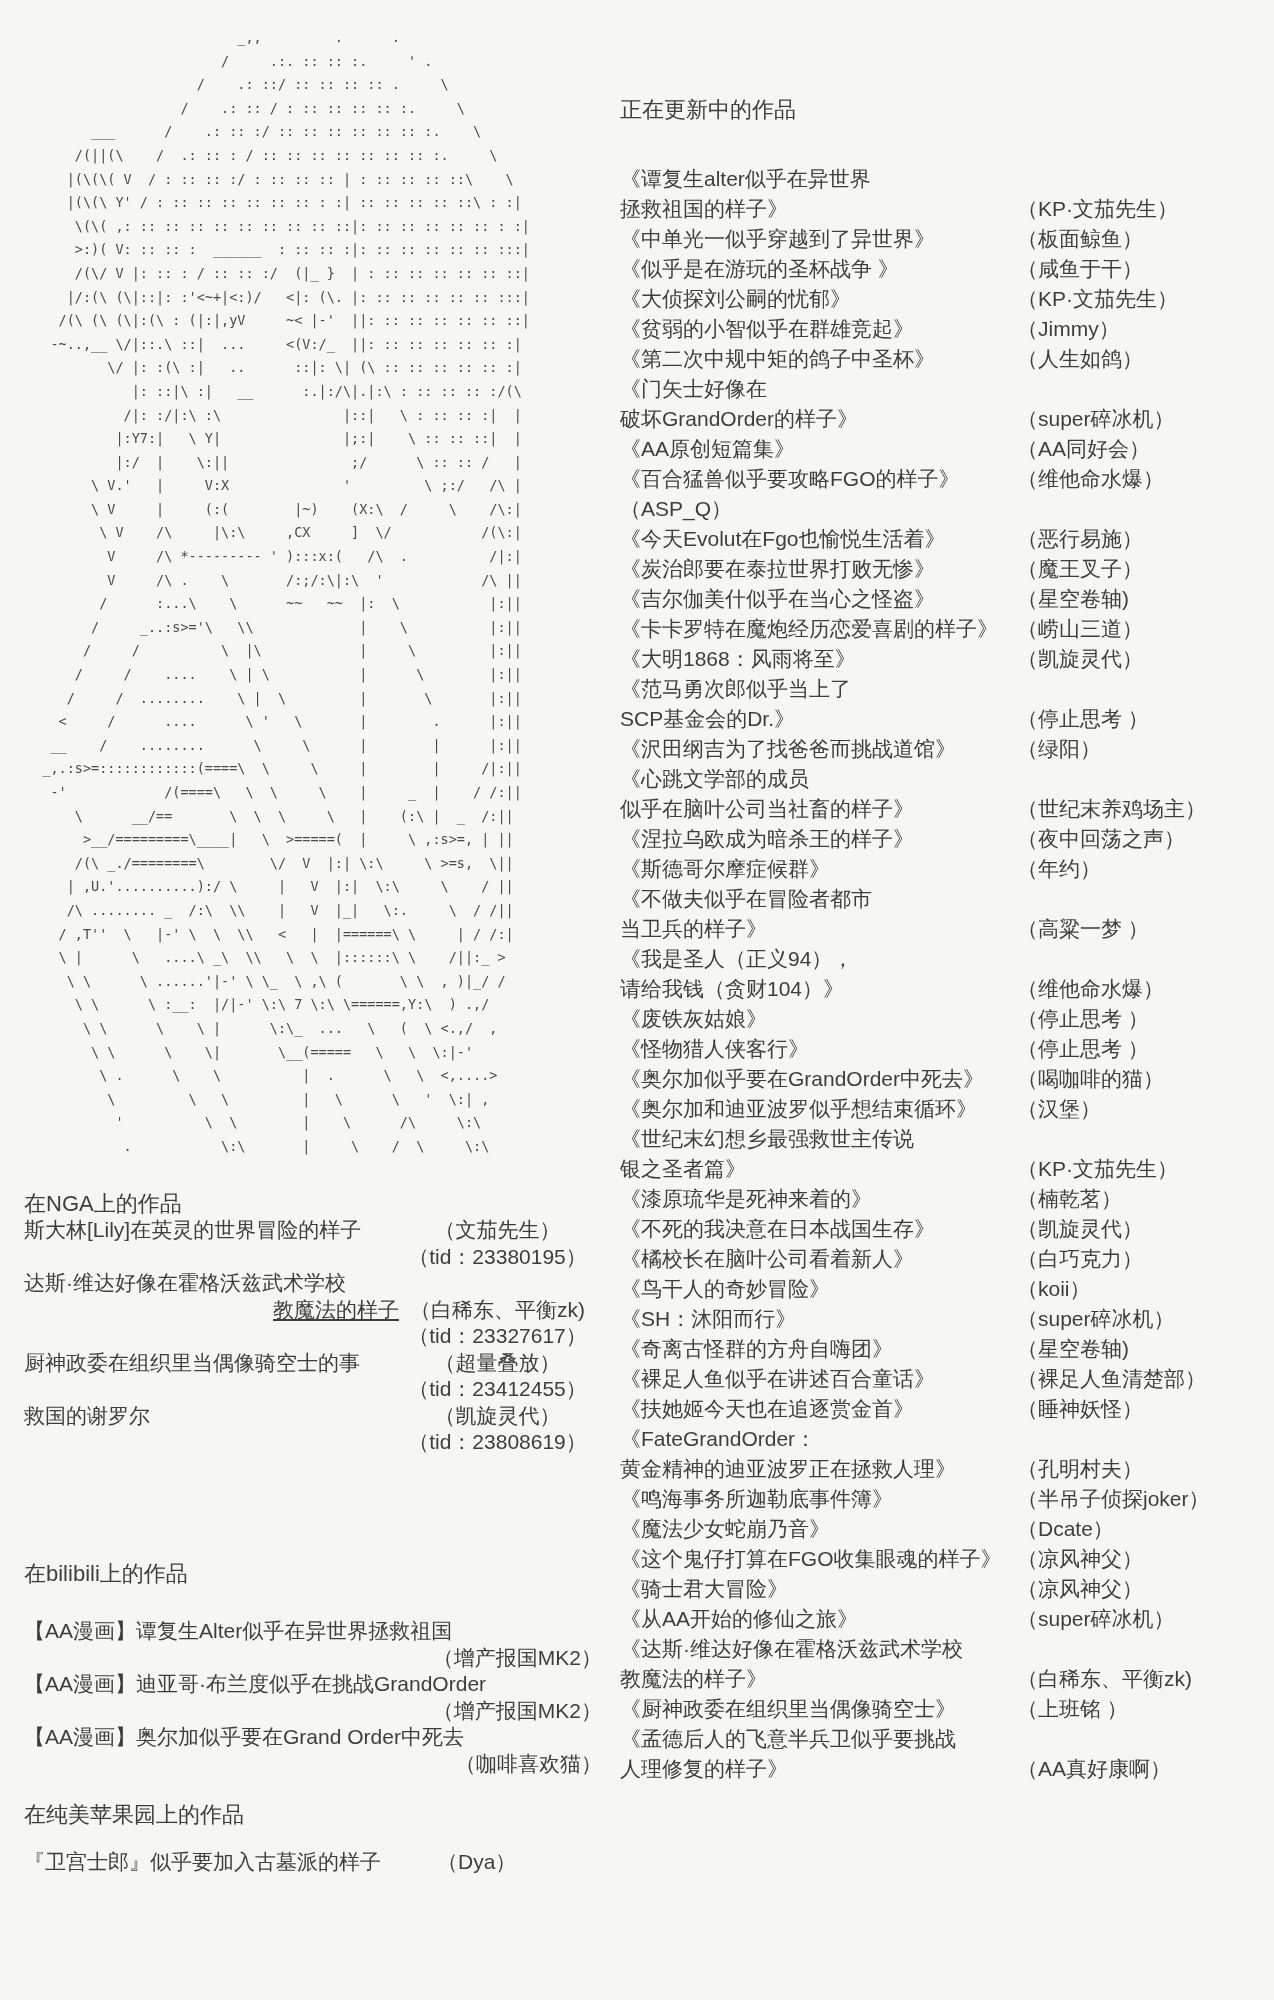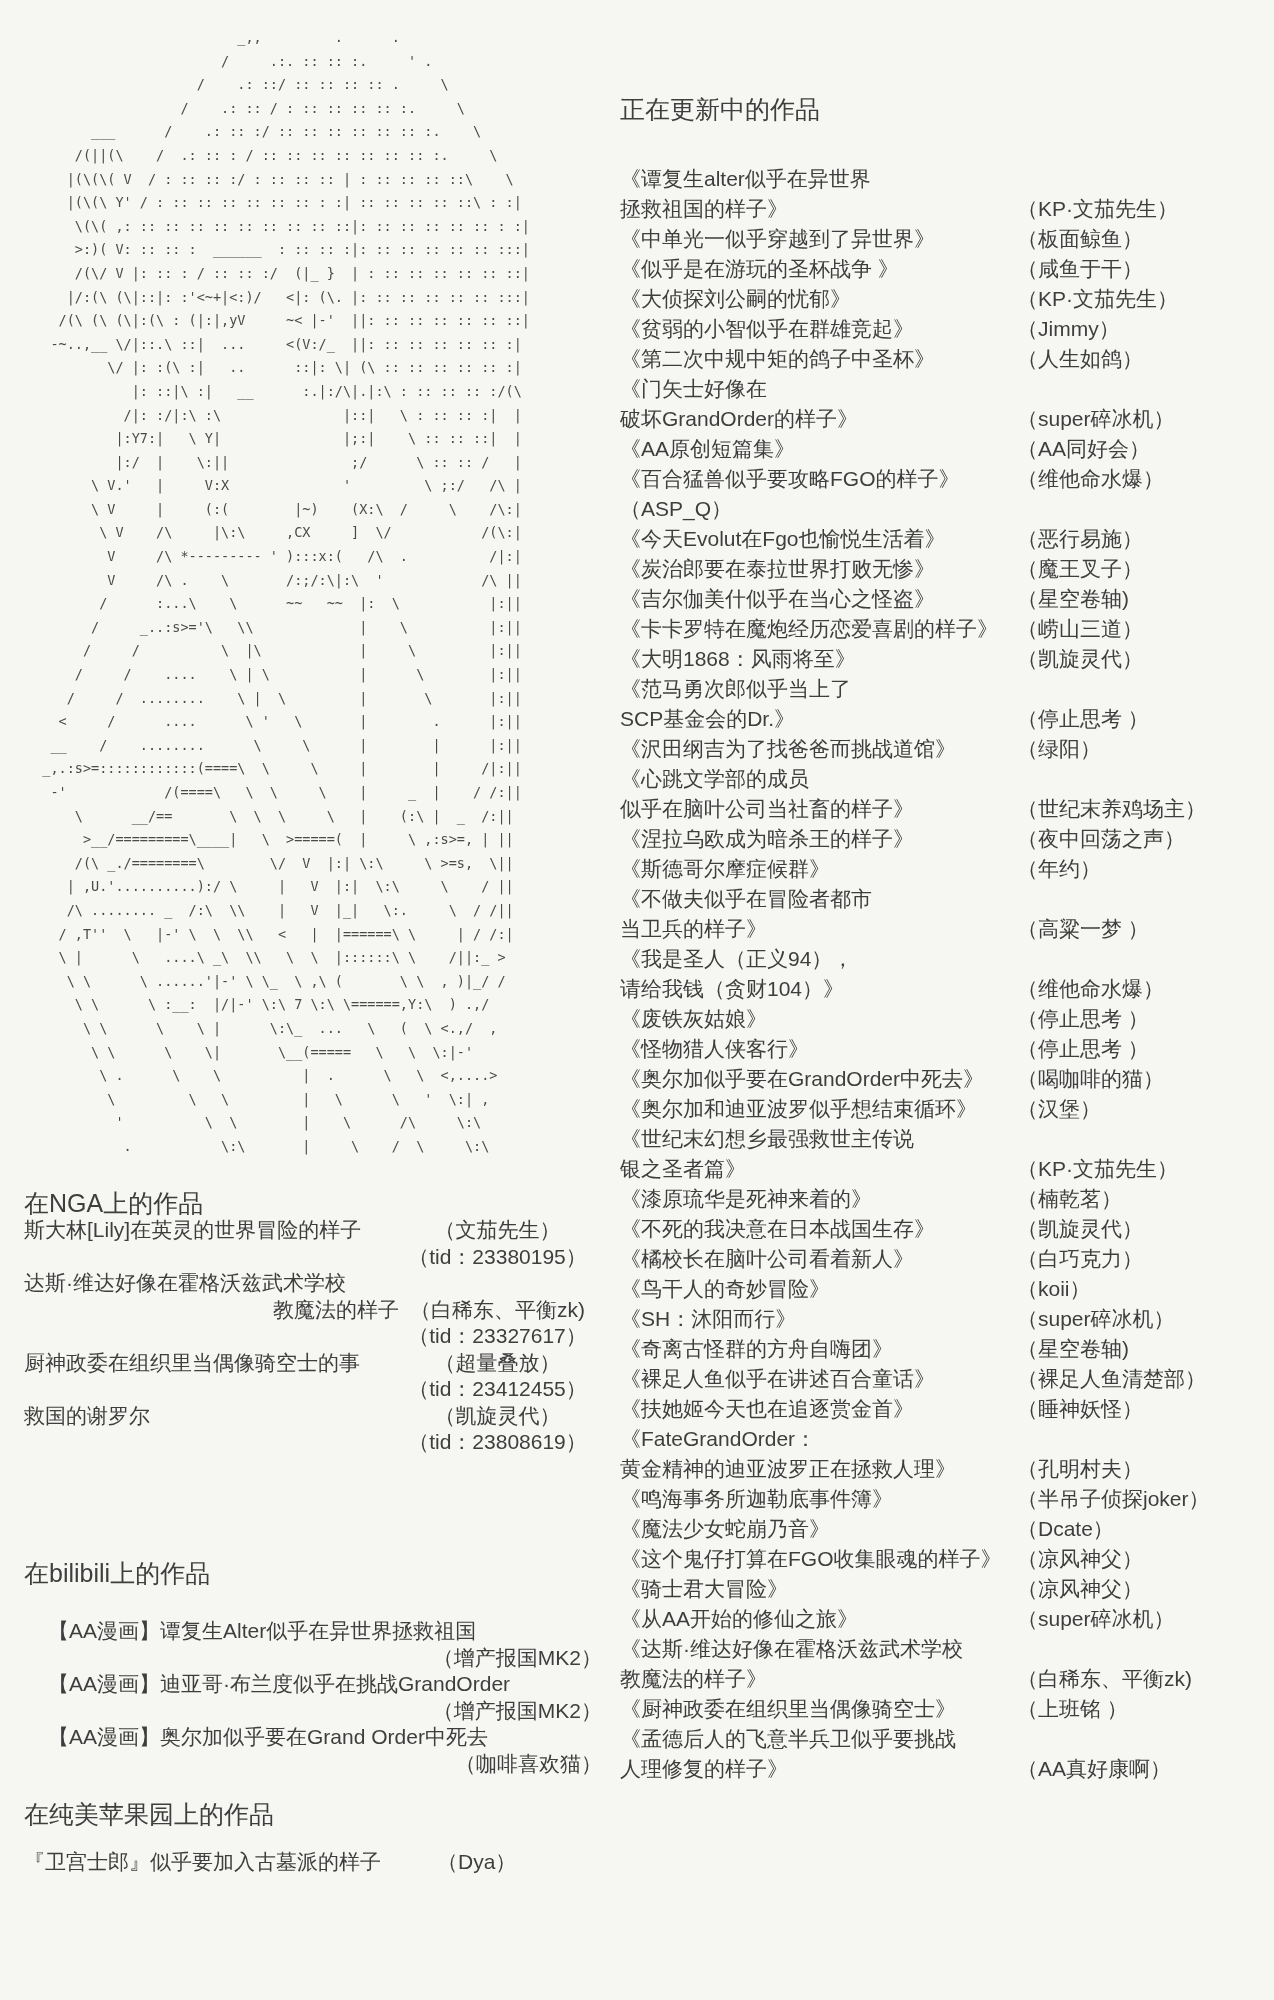--- a/index.html
+++ b/index.html
@@ -9,40 +9,40 @@
     font-family:"Liberation Sans","DejaVu Sans",sans-serif;
   }
   
   #art{
     position:absolute;left:26px;top:26px;margin:0;
     font-family:"DejaVu Sans Mono",monospace;
     font-size:13.5px;line-height:23.6px;color:#4a4a4a;
     white-space:pre;
   }
   
-  .sec-h{font-size:25px;line-height:27px;font-weight:400;margin:0;}
+  .sec-h{font-size:22px;line-height:27px;font-weight:400;margin:0;}
   
   #updating{position:absolute;left:620px;top:96px;width:630px;}
   #updating .list{margin-top:41px;}
   #updating .row{display:flex;height:30px;line-height:30px;font-size:21px;white-space:nowrap;}
   #updating .t{flex:1 0 auto;text-align:left;}
   #updating .t2{text-align:left;}
   #updating .a{flex:0 0 auto;width:233px;text-align:left;}
   
   #nga{position:absolute;left:24px;top:1190px;width:572px;}
   #nga .list{}
   #nga .row{display:flex;height:26.5px;line-height:26.5px;font-size:21px;white-space:nowrap;}
   #nga .t{flex:1 0 auto;text-align:left;}
-  #nga .t2{text-align:right;}
+  #nga .t2{text-align:right;text-decoration:underline;}
   #nga .a{flex:0 0 auto;width:197px;text-align:center;}
   
   #bili{position:absolute;left:24px;top:1560px;width:578px;}
   #bili .list{margin-top:31px;}
   #bili .row{display:flex;height:26.5px;line-height:26.5px;font-size:21px;white-space:nowrap;}
-  #bili .bt{width:100%;text-align:left;margin-left:24px;}
+  #bili .bt{width:100%;text-align:left;}
   #bili .ba{width:100%;text-align:right;}
   
   #apple{position:absolute;left:24px;top:1801px;width:578px;}
   #apple .list{margin-top:21px;}
   #apple .row{display:flex;height:26.5px;line-height:26.5px;font-size:21px;white-space:nowrap;}
   #apple .at{flex:0 0 413px;text-align:left;}
   #apple .aa{flex:0 0 auto;text-align:left;}
 </style>
 </head>
 <body>

